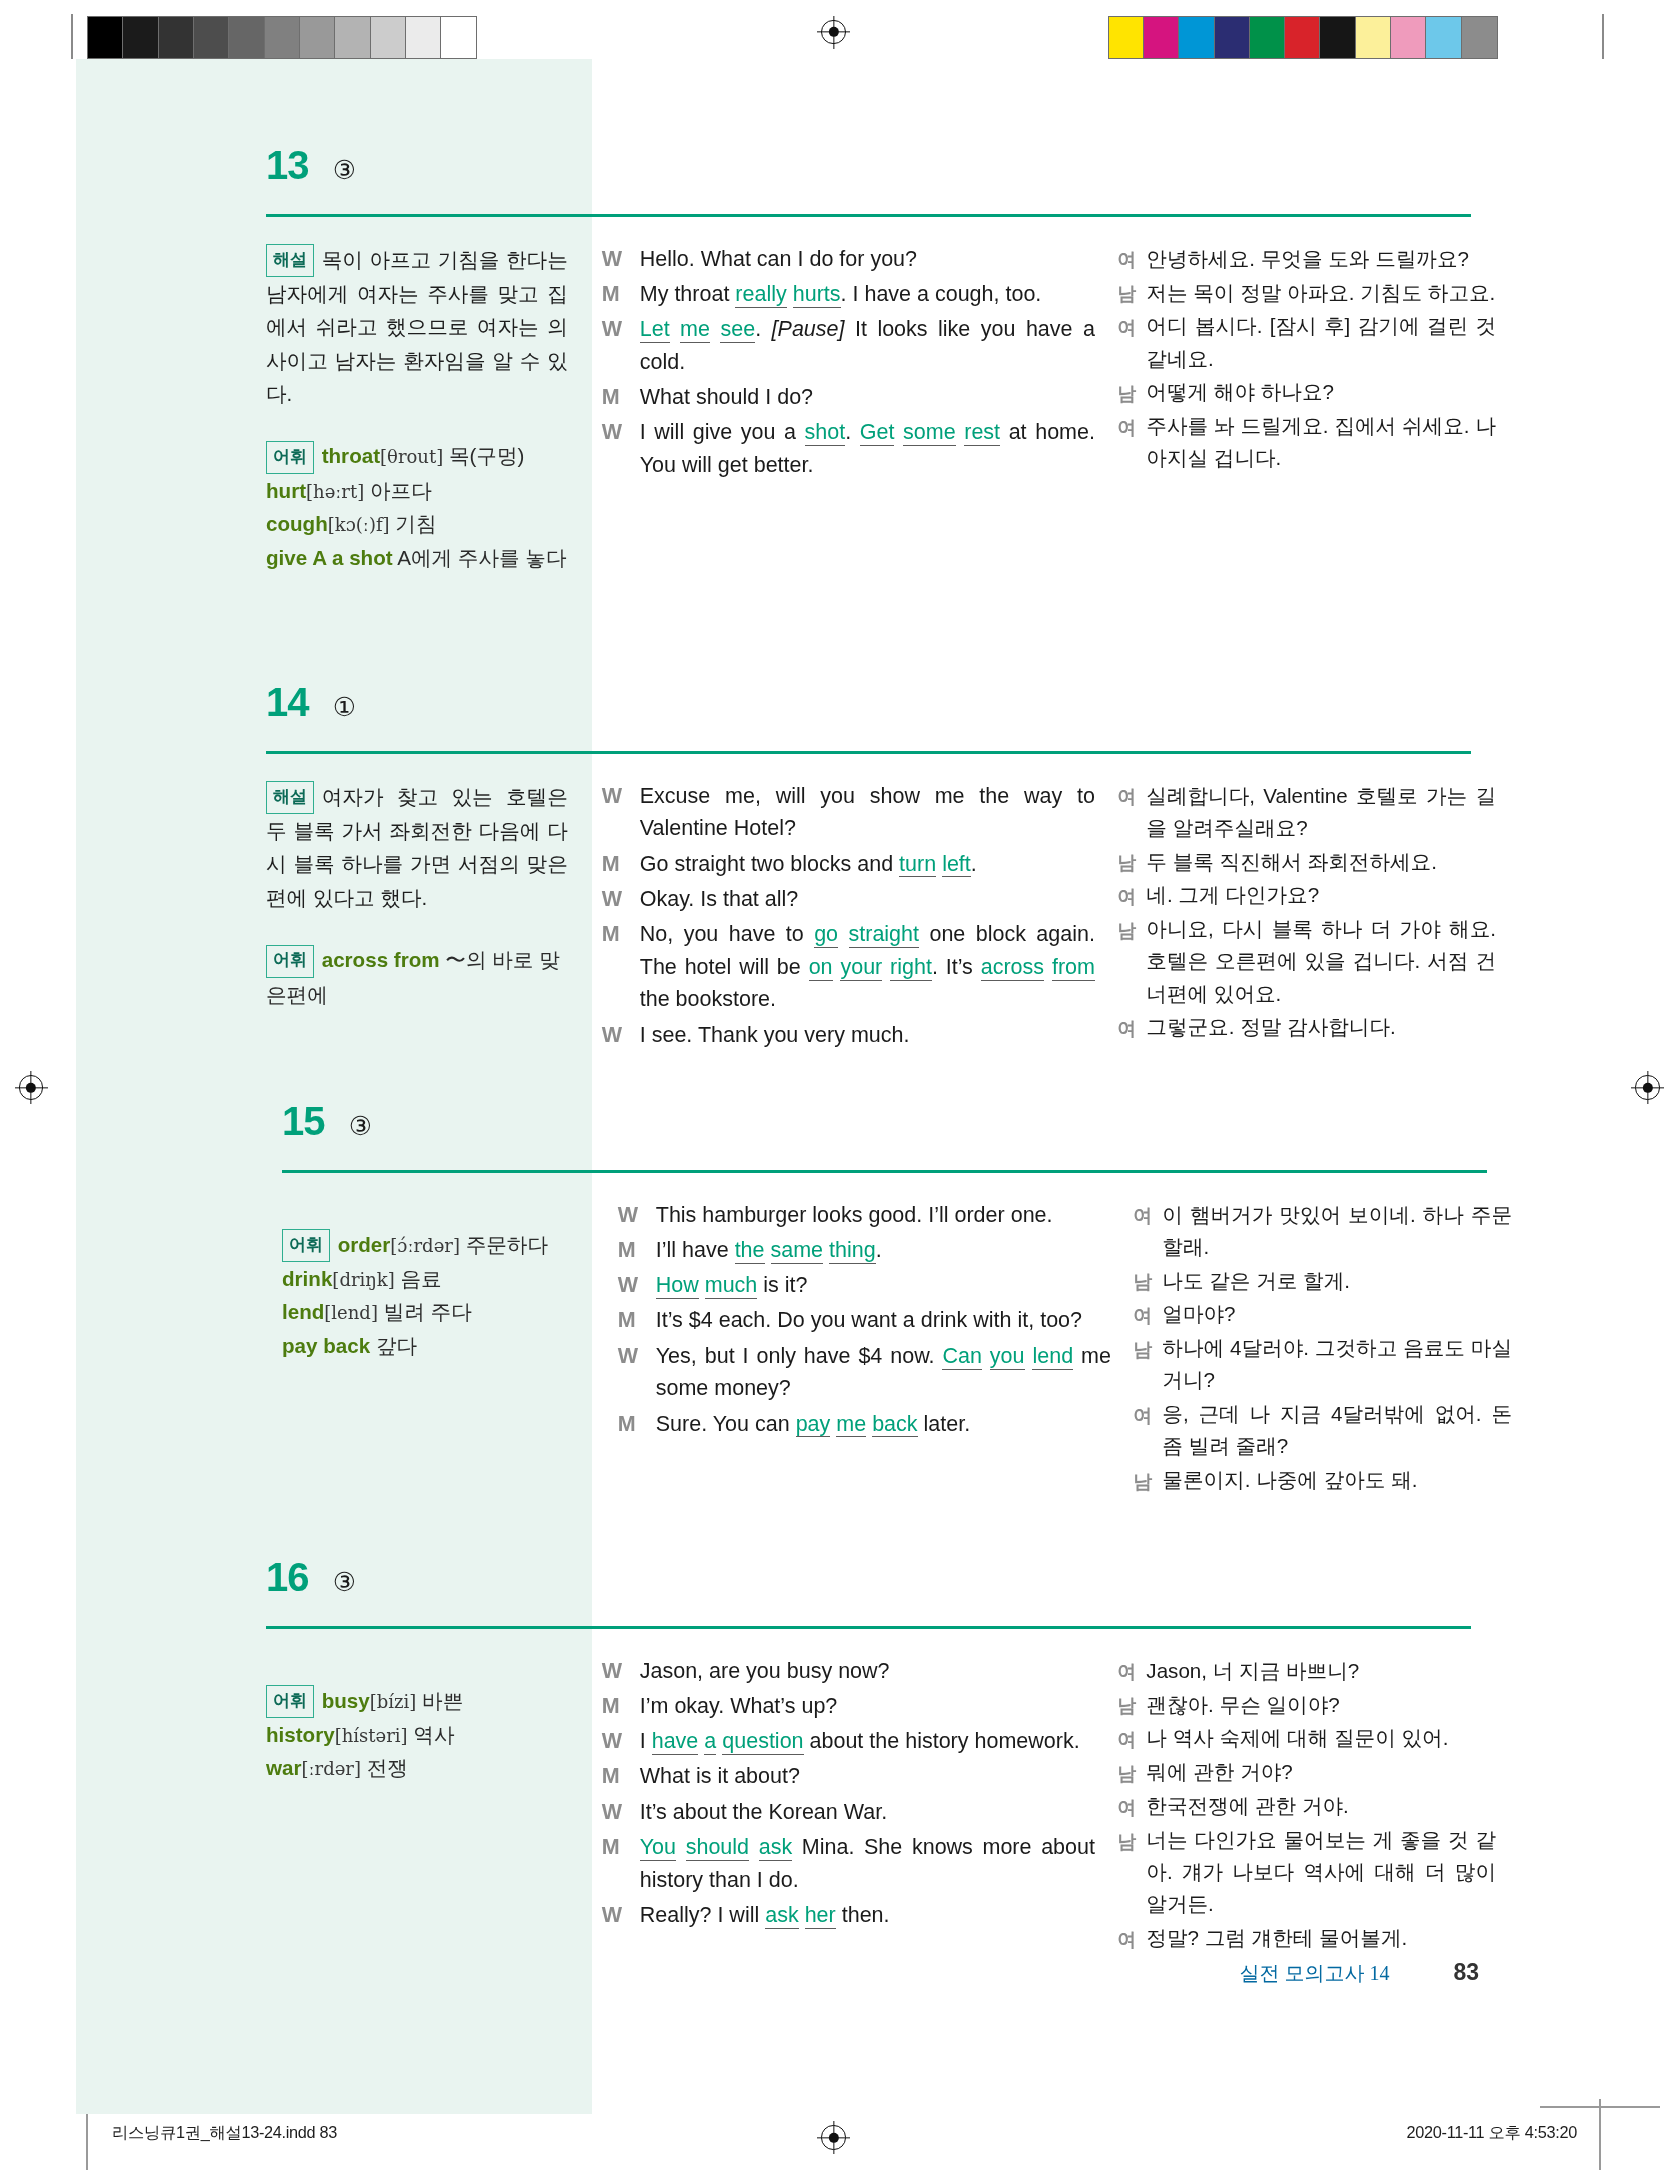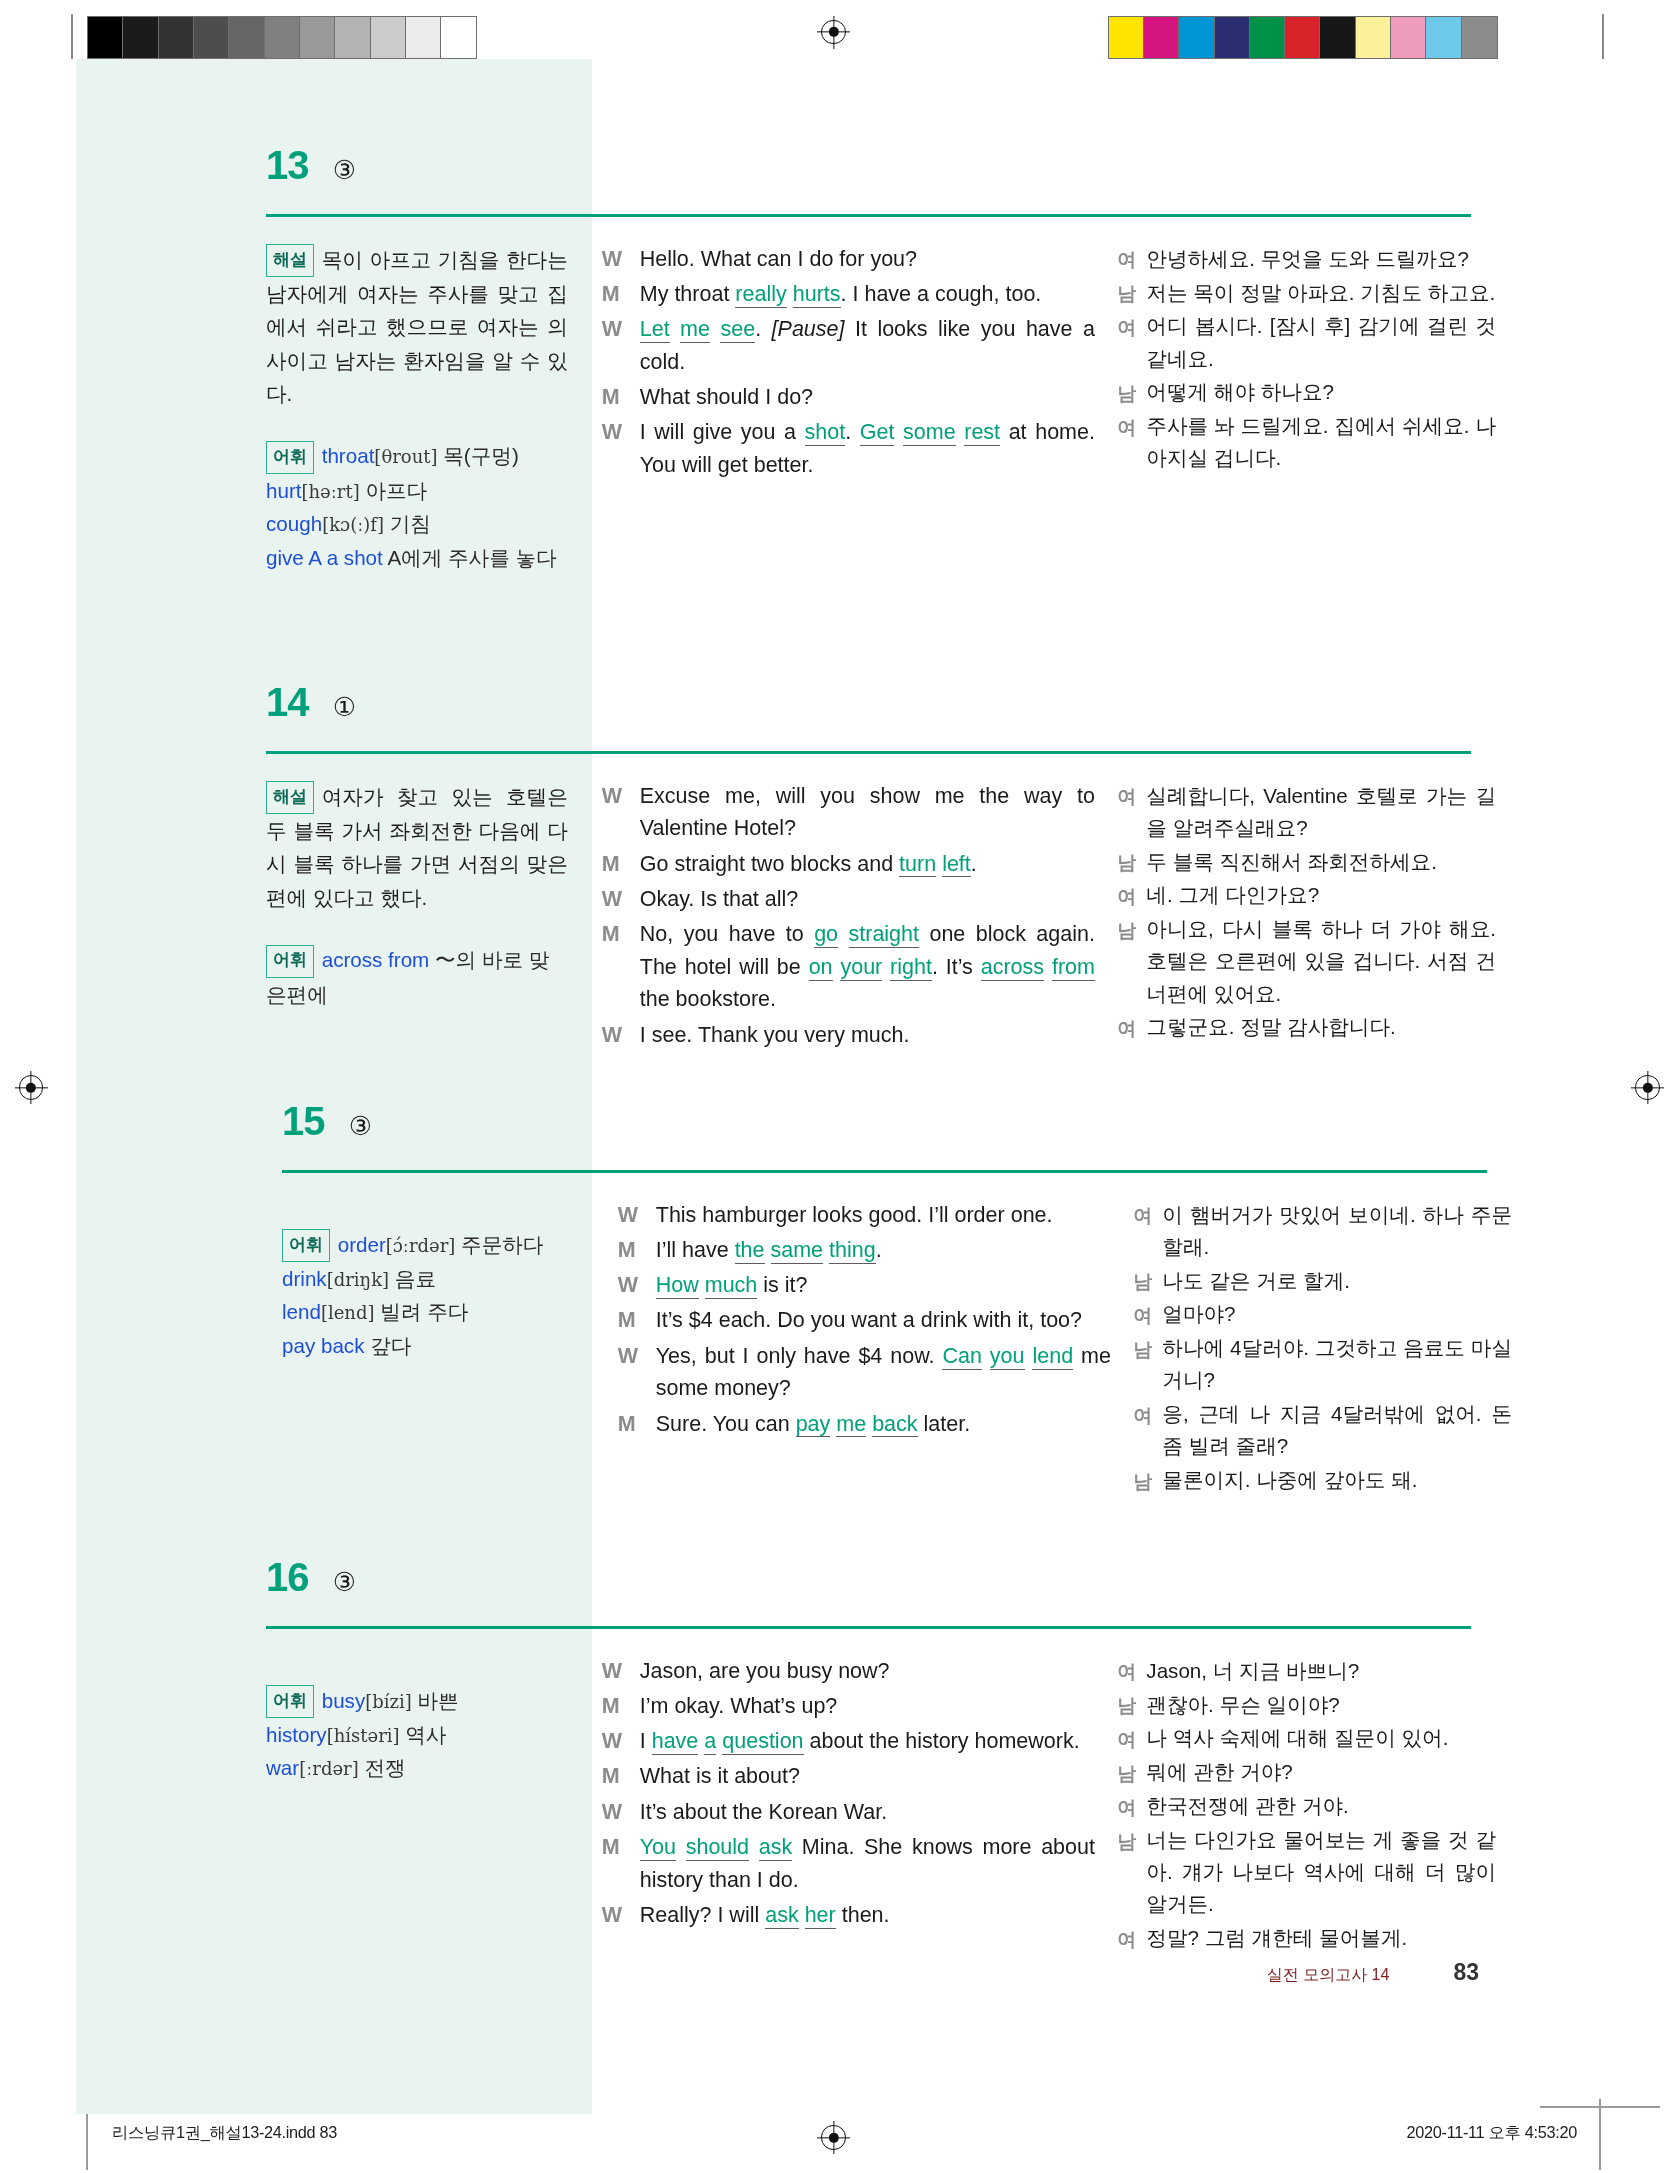--- a/index.html
+++ b/index.html
@@ -48,40 +48,40 @@
     display:inline-block;border:1.3px solid #2fae90;color:#0c6a56;
     font-size:17px;padding:0.9px 6px 2.6px 6px;margin-right:7.7px;
     vertical-align:1.7px;font-weight:bold;
     font-family:"DejaVu Sans","Liberation Sans",sans-serif;
   }
   .note-text{
     font-size:20.6px;line-height:1.62;color:#1e1e1e;text-align:justify;
     text-justify:inter-word;
   }
   .vocab{margin-top:29px;font-size:20.6px;line-height:1.62;color:#1e1e1e;}
-  .vocab .w{font-weight:normal;color:#1d4ed8;}
+  .vocab .w{font-weight:bold;color:#4d7c0f;}
   .vocab .ipa{font-family:"DejaVu Serif","Liberation Serif",serif;color:#3a3a3a;font-size:18px;}
   .vocab .ko{color:#2b2b2b;}
 
   
   .dlines{font-size:21.5px;line-height:1.52;color:#1b1b1b;}
   .dl{display:flex;margin-bottom:2.6px;}
   .spk{width:38px;flex:0 0 38px;font-weight:bold;color:#8c8c8c;font-size:21.5px;}
   .utt{flex:1;text-align:justify;text-justify:inter-word;}
   .hl{color:#00a07a;border-bottom:1.5px solid #5c5c5c;padding-bottom:0.9px;}
   .it{font-style:italic;}
 
   .klines{font-size:20.6px;line-height:1.56;color:#1b1b1b;}
   .kl{display:flex;margin-bottom:1.7px;}
   .kspk{width:29px;flex:0 0 29px;color:#8c8c8c;font-size:19px;font-weight:bold;padding-top:2.6px;}
   .kutt{flex:1;text-align:justify;text-justify:inter-word;}
 
   
   .runfoot{position:absolute;right:200px;top:1959px;display:flex;align-items:baseline;gap:64px;}
-  .runfoot .lbl{font-size:16px;color:#7f1d1d;}
+  .runfoot .lbl{font-size:20px;color:#0369a1;font-family:Liberation Serif, serif;}
   .runfoot .pg{font-size:23px;color:#333;font-weight:bold;}
 
   .printfoot{position:absolute;top:2122px;font-size:16.3px;color:#1d1d1d;letter-spacing:-0.3px;}
   .pf-left{left:112px;}
   .pf-right{right:102px;}
   .edgeline{position:absolute;width:1.7px;background:#9a9a9a;}
 </style>
 </head>
 <body>
 

